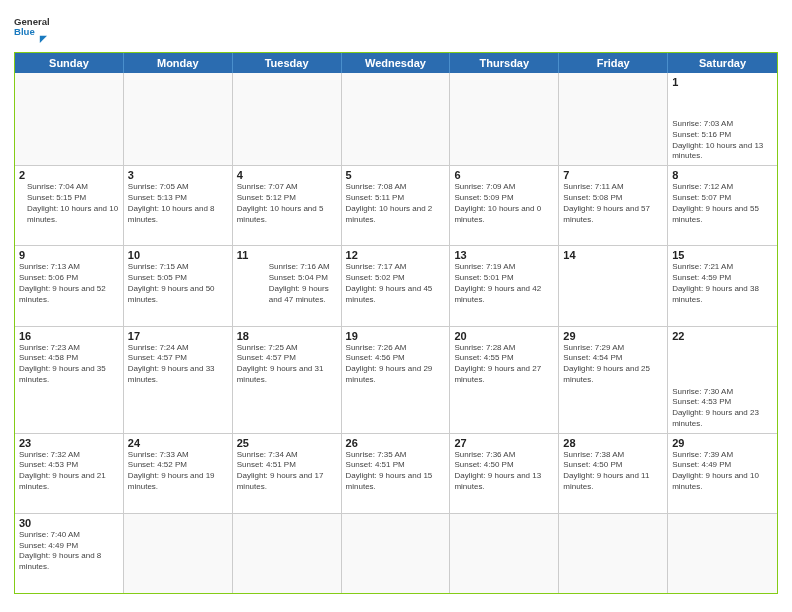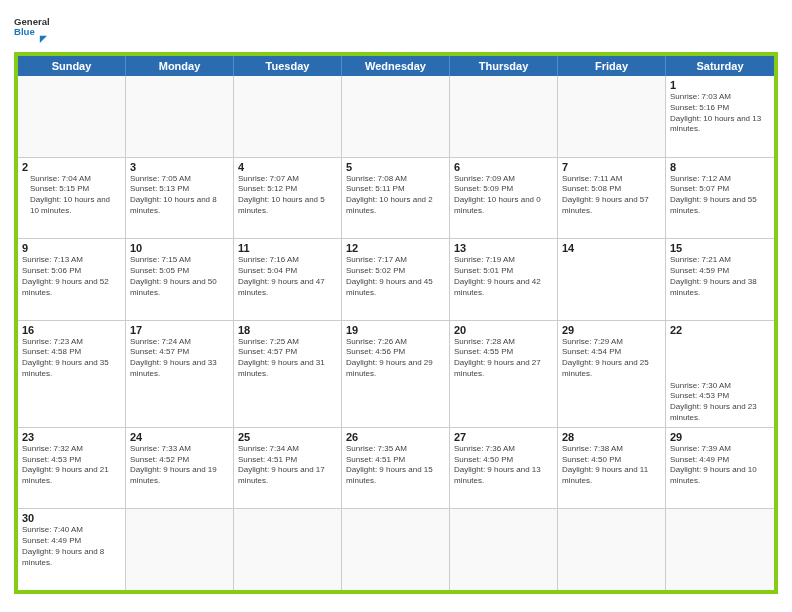--- a/index.html
+++ b/index.html
@@ -43,21 +43,21 @@
     }
     .title-area h2 {
       font-size: 14px;
       font-weight: normal;
       color: #555;
     }
     .calendar {
       flex: 1;
       display: flex;
       flex-direction: column;
-      border: 4px solid #84cc16;
+      border: 1px solid #84cc16;
     }
     .cal-header {
       display: grid;
       grid-template-columns: repeat(7, 1fr);
       background: #2b6cb0;
     }
     .cal-header-cell {
       color: #fff;
       font-size: 11px;
       font-weight: bold;
@@ -141,21 +141,21 @@
     <div class="cal-body">
     <div class="cal-row">
           <div class="cal-cell empty"></div>
           <div class="cal-cell empty"></div>
           <div class="cal-cell empty"></div>
           <div class="cal-cell empty"></div>
           <div class="cal-cell empty"></div>
           <div class="cal-cell empty"></div>
           <div class="cal-cell">
             <div class="day-num">1</div>
-            <div class="day-info" style="white-space: pre-line;">Sunrise: 7:03 AM
+            <div class="day-info" style="white-space: pre-line; margin-top: 30px;">Sunrise: 7:03 AM
 Sunset: 5:16 PM
 Daylight: 10 hours and 13 minutes.</div>
           </div>
         </div>
         <div class="cal-row">
           <div class="cal-cell">
             <div class="day-num">2</div>
             <div class="day-info" style="white-space: pre-line; margin-left: 8px;">Sunrise: 7:04 AM
 Sunset: 5:15 PM
 Daylight: 10 hours and 10 minutes.</div>
@@ -205,21 +205,21 @@
 Daylight: 9 hours and 52 minutes.</div>
           </div>
           <div class="cal-cell">
             <div class="day-num">10</div>
             <div class="day-info" style="white-space: pre-line;">Sunrise: 7:15 AM
 Sunset: 5:05 PM
 Daylight: 9 hours and 50 minutes.</div>
           </div>
           <div class="cal-cell">
             <div class="day-num">11</div>
-            <div class="day-info" style="white-space: pre-line;">Sunrise: 7:16 AM
+            <div class="day-info" style="white-space: pre-line; margin-left: 32px;">Sunrise: 7:16 AM
 Sunset: 5:04 PM
 Daylight: 9 hours and 47 minutes.</div>
           </div>
           <div class="cal-cell">
             <div class="day-num">12</div>
             <div class="day-info" style="white-space: pre-line;">Sunrise: 7:17 AM
 Sunset: 5:02 PM
 Daylight: 9 hours and 45 minutes.</div>
           </div>
           <div class="cal-cell">

